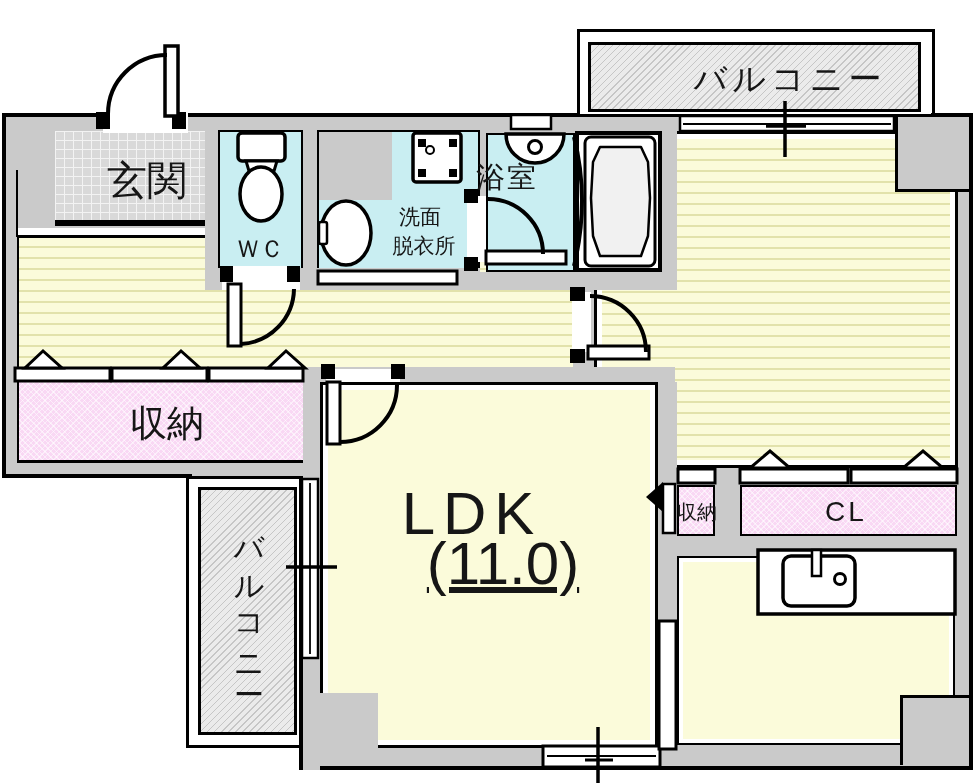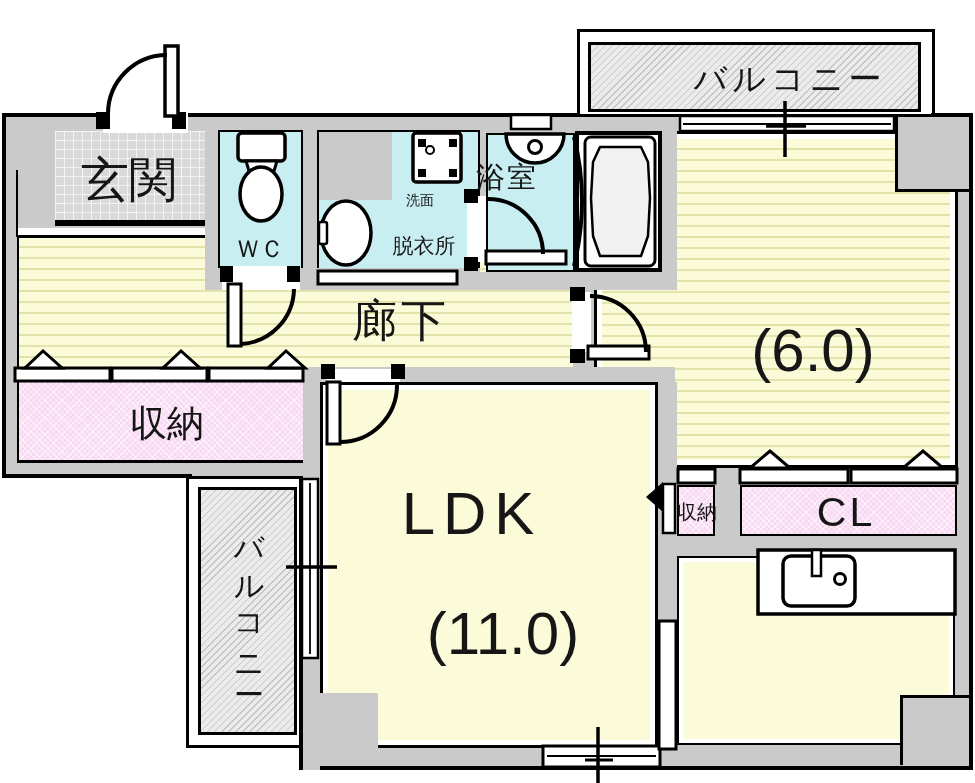--- a/index.html
+++ b/index.html
@@ -179,28 +179,26 @@
     <polygon points="163,368 200,368 181,351" fill="#fff" stroke="#000" stroke-width="3"></polygon>
     <polygon points="268,368 305,368 286,351" fill="#fff" stroke="#000" stroke-width="3"></polygon>
 
     <rect x="678" y="469" width="37" height="14" fill="#fff" stroke="#000" stroke-width="3"></rect>
     <rect x="740" y="469" width="108" height="14" fill="#fff" stroke="#000" stroke-width="3"></rect>
     <rect x="851" y="469" width="106" height="14" fill="#fff" stroke="#000" stroke-width="3"></rect>
     <polygon points="750,468 790,468 770,451" fill="#fff" stroke="#000" stroke-width="3"></polygon>
     <polygon points="903,468 943,468 923,451" fill="#fff" stroke="#000" stroke-width="3"></polygon>
   </svg>
 
-  <div class="lbl" style="left:129px;top:180px;font-size:48px;">玄関</div>
+  <div class="lbl" style="left:147px;top:180px;font-size:40px;">玄関</div>
   <div class="lbl" style="left:260px;top:249px;font-size:24px;">ＷＣ</div>
-  <div class="lbl" style="left:420px;top:200px;font-size:14px;text-align:center;">洗面</div>
+  <div class="lbl" style="left:420px;top:216px;font-size:21px;text-align:center;">洗面</div>
   <div class="lbl" style="left:424px;top:245px;font-size:21px;">脱衣所</div>
   <div class="lbl" style="left:507px;top:177px;font-size:29px;letter-spacing:2px;">浴室</div>
   <div class="lbl" style="left:790px;top:78px;font-size:33px;letter-spacing:5px;">バルコニー</div>
-  <div class="lbl" style="left:401px;top:320px;font-size:45px;letter-spacing:4px;">廊下</div>
   <div class="lbl" style="left:167px;top:423px;font-size:37px;">収納</div>
   <div class="lbl vert" style="left:249px;top:600px;font-size:30px;letter-spacing:7px;">バルコニー</div>
-  <div class="lbl" style="left:813px;top:351px;font-size:60px;">(6.0)</div>
   <div class="lbl" style="left:472px;top:514px;font-size:60px;letter-spacing:8px;">LDK</div>
-  <div class="lbl" style="left:503px;top:634px;font-size:60px;">(11.0)</div>
+  <div class="lbl" style="left:503px;top:564px;font-size:60px;text-decoration:underline;">(11.0)</div>
   <div class="lbl" style="left:697px;top:512px;font-size:20px;">収納</div>
-  <div class="lbl" style="left:846px;top:512px;font-size:41px;letter-spacing:3px;">CL</div>
+  <div class="lbl" style="left:846px;top:512px;font-size:28px;letter-spacing:3px;">CL</div>
 
 </div>
 
 </body></html>

